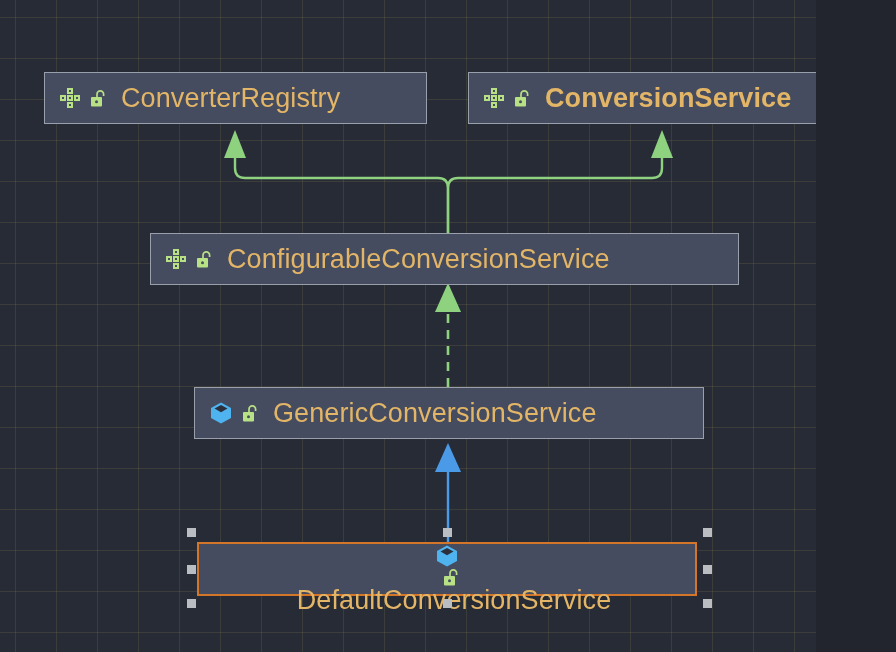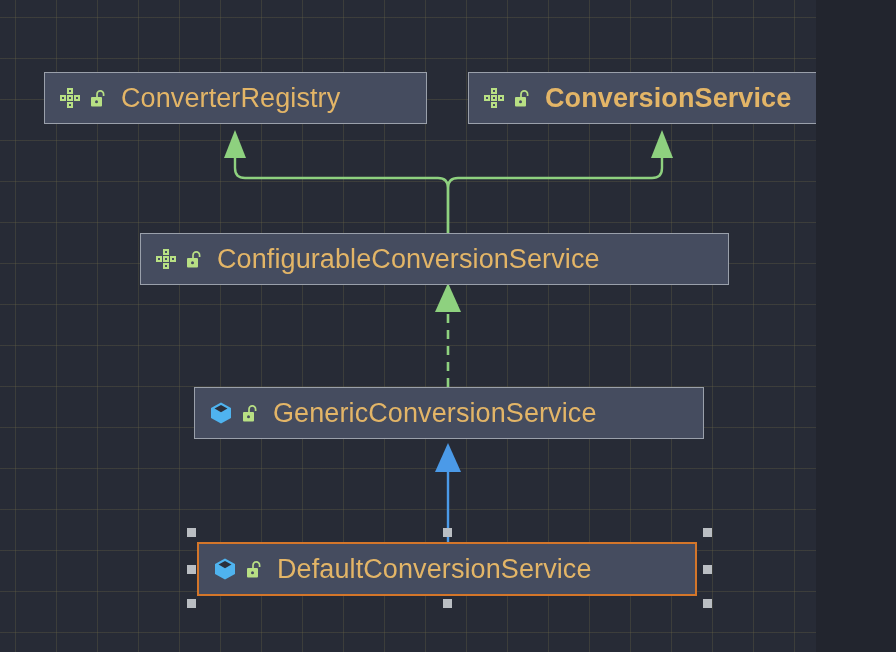--- a/index.html
+++ b/index.html
@@ -35,20 +35,21 @@
     background: #454c5f;
     border: 1px solid #9aa0ab;
     display: flex;
     align-items: center;
     padding: 0 14px;
     white-space: nowrap;
   }
   .node.selected {
     border: 2px solid #d4762a;
     background: #454c5f;
+    flex-direction: column;
   }
   .node-label {
     color: #e3b567;
     font-size: 27px;
     line-height: 1;
     letter-spacing: 0.1px;
     margin-left: 14px;
   }
   .icon {
     display: inline-block;
@@ -144,21 +145,21 @@
     <span class="icon icon-lock">
       <svg viewBox="0 0 17 19" width="17" height="19">
         <path d="M7 8 V5.2 A3.3 3.3 0 0 1 13.6 5.2 V7" fill="none" stroke="#b8e084" stroke-width="1.7"></path>
         <rect x="1" y="8" width="11" height="9.5" rx="1" fill="#b8e084"></rect>
         <circle cx="6.5" cy="12.8" r="1.5" fill="#454c5f"></circle>
       </svg>
     </span>
     <span class="node-label">ConversionService</span>
   </div>
 
-  <div class="node" style="left:140px; top:233px; width:589px; height:52px;">
+  <div class="node" style="left:150px; top:233px; width:589px; height:52px;">
     <span class="icon icon-iface">
       <svg viewBox="0 0 22 22" width="22" height="22">
         <g fill="#b8e084">
           <rect x="8" y="1" width="6" height="6"></rect>
           <rect x="1" y="8" width="6" height="6"></rect>
           <rect x="8" y="8" width="6" height="6"></rect>
           <rect x="15" y="8" width="6" height="6"></rect>
           <rect x="8" y="15" width="6" height="6"></rect>
         </g>
         <g fill="#454c5f">

